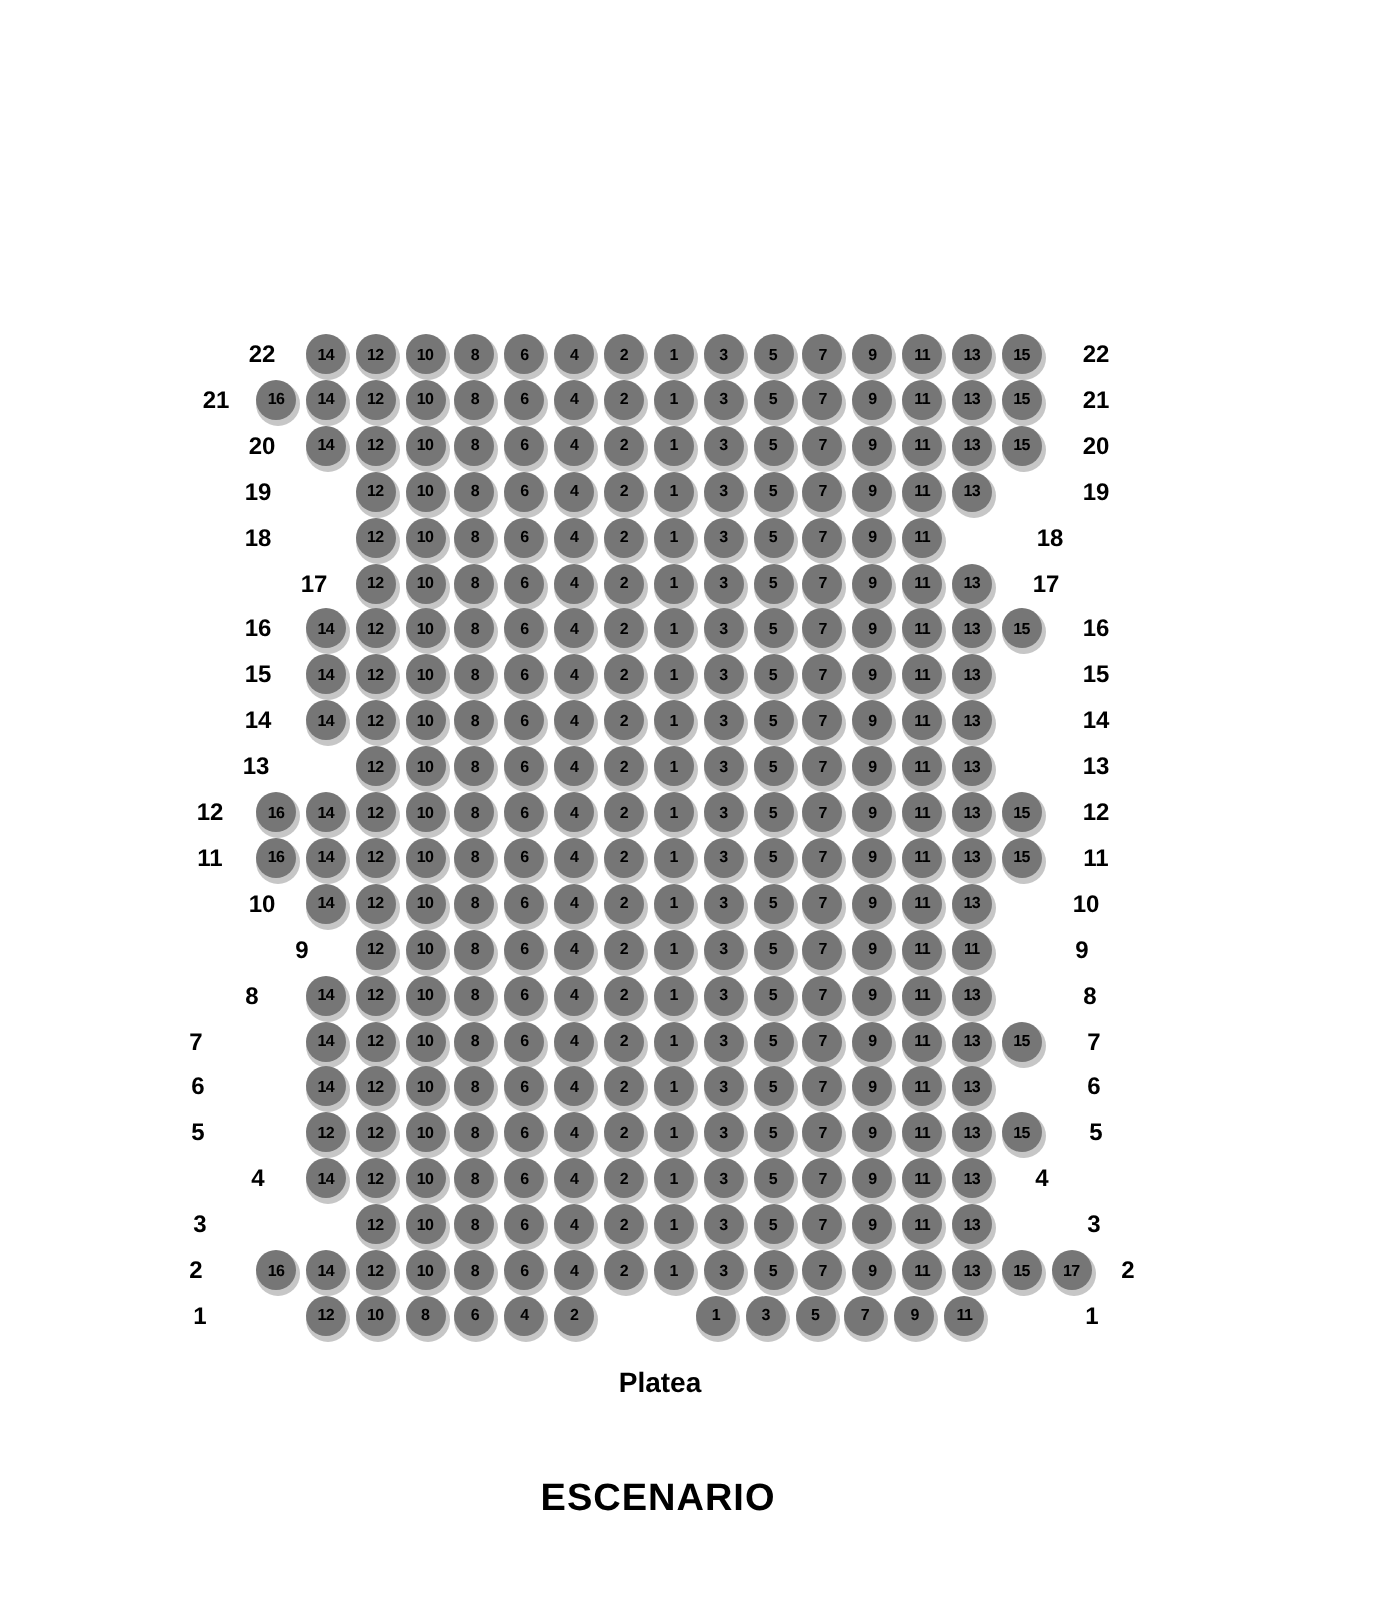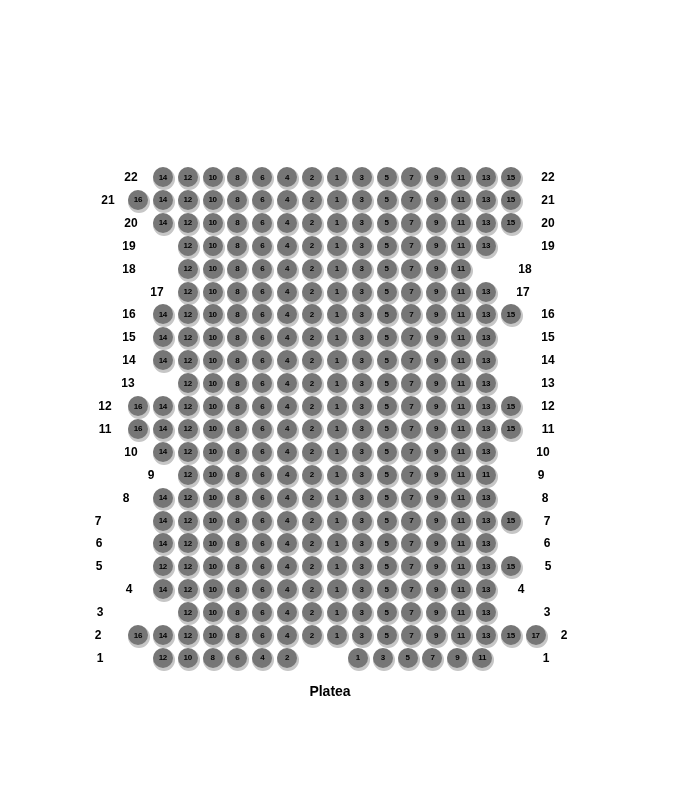--- a/index.html
+++ b/index.html
@@ -38,20 +38,21 @@
     position: absolute; left: 329px; top: 750px;
     transform: translate(-50%, -50%);
     font-size: 19px; font-weight: bold; letter-spacing: 0.5px; color: #000;
   }
 </style>
 </head>
 <body style="background: rgb(255, 255, 255);">
 
 <div id="seatmap">
   <div class="platea-label">Platea</div>
+  <div class="escenario-label">ESCENARIO</div>
 <div class="row-label" style="left: 131px; top: 177px;">22</div>
     <div class="seat" title="Fila 22 - Asiento 14" style="left: 162.85px; top: 177px;">14</div>
     <div class="seat" title="Fila 22 - Asiento 12" style="left: 187.7px; top: 177px;">12</div>
     <div class="seat" title="Fila 22 - Asiento 10" style="left: 212.55px; top: 177px;">10</div>
     <div class="seat" title="Fila 22 - Asiento 8" style="left: 237.4px; top: 177px;">8</div>
     <div class="seat" title="Fila 22 - Asiento 6" style="left: 262.25px; top: 177px;">6</div>
     <div class="seat" title="Fila 22 - Asiento 4" style="left: 287.1px; top: 177px;">4</div>
     <div class="seat" title="Fila 22 - Asiento 2" style="left: 311.95px; top: 177px;">2</div>
     <div class="seat" title="Fila 22 - Asiento 1" style="left: 336.8px; top: 177px;">1</div>
     <div class="seat" title="Fila 22 - Asiento 3" style="left: 361.65px; top: 177px;">3</div>

